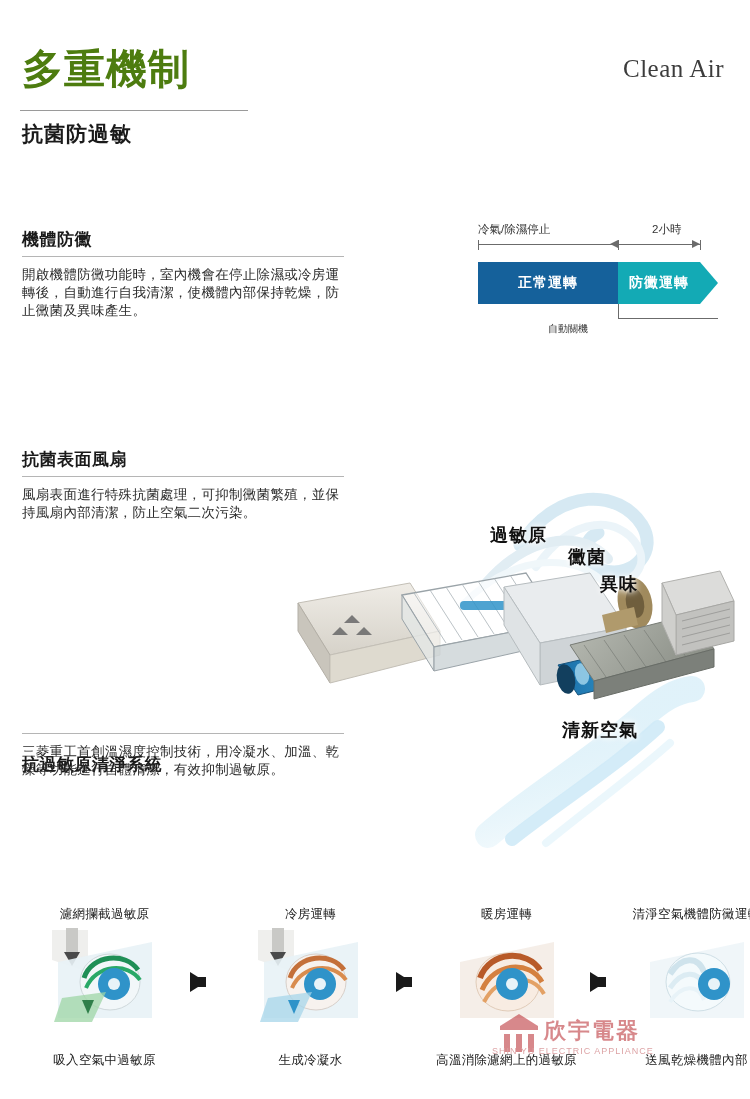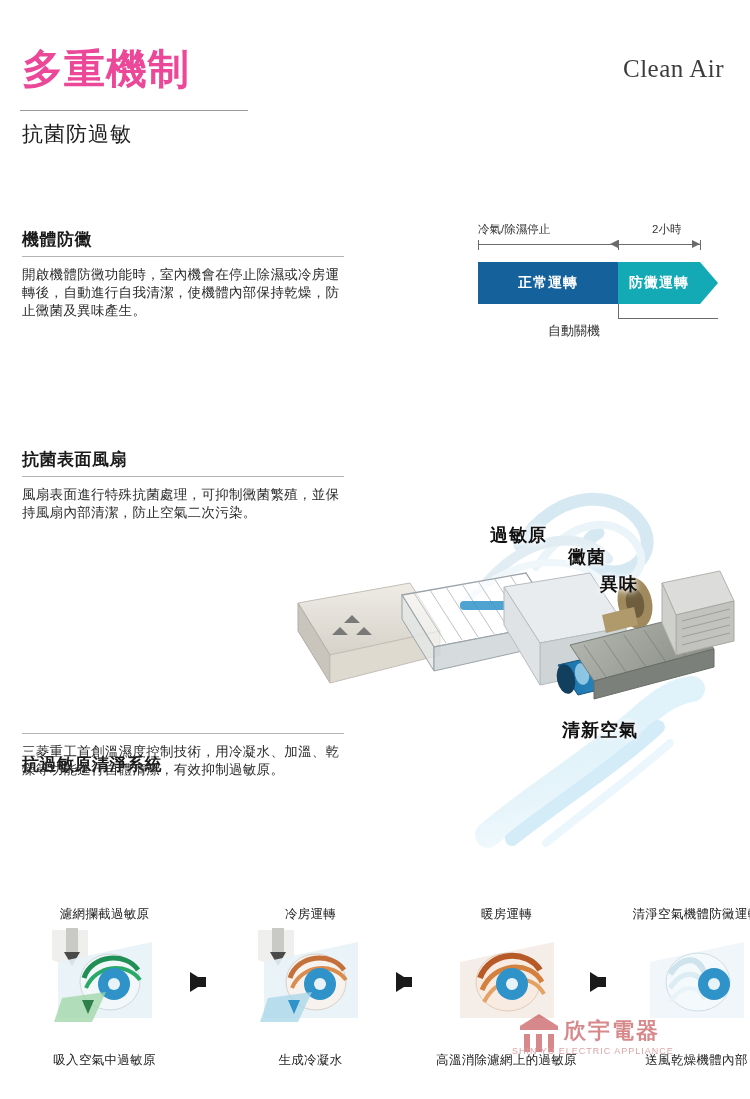--- a/index.html
+++ b/index.html
@@ -23,36 +23,36 @@
     width: 750px;
     height: 165px;
   }
   .title-main {
     position: absolute;
     left: 22px;
     top: 42px;
     font-size: 41px;
     font-weight: bold;
     letter-spacing: 1px;
-    color: #ec4899;
+    color: #4d7c0f;
   }
   .title-rule {
     position: absolute;
     left: 20px;
     top: 110px;
     width: 228px;
     height: 1px;
     background: #9a9a9a;
   }
   .title-sub {
     position: absolute;
     left: 22px;
     top: 120px;
     font-size: 21px;
-    font-weight: normal;
+    font-weight: bold;
     letter-spacing: 1px;
     color: #1a1a1a;
   }
   .brand {
     position: absolute;
     right: 26px;
     top: 55px;
     font-family: "Liberation Serif", serif;
     font-size: 25px;
     color: #3c3c3c;
@@ -135,21 +135,21 @@
   }
   .d1-shut-stem {
     position: absolute;
     left: 148px; top: 82px;
     width: 1px; height: 14px;
     background: #6b6b6b;
   }
   .d1-shut-label {
     position: absolute;
     left: 78px; top: 100px;
-    font-size: 13px;
+    font-size: 10px;
     color: #333;
   }
 
   
   .illus {
     position: absolute;
     left: 290px; top: 455px;
     width: 450px; height: 400px; text-align: right;
   }
   .callout {
@@ -205,21 +205,21 @@
     content: "";
     position: absolute;
     left: -14px; top: -5px;
     width: 14px; height: 10px;
     background: #1a1a1a;
   }
 
   
   .watermark {
     position: absolute;
-    left: 512px; top: 1008px;
+    left: 492px; top: 1008px;
     width: 232px; height: 58px;
     opacity: 0.55;
     pointer-events: none;
   }
   .wm-text {
     position: absolute;
     left: 52px; top: 8px;
     font-size: 22px;
     font-weight: bold;
     color: #b8282e;

